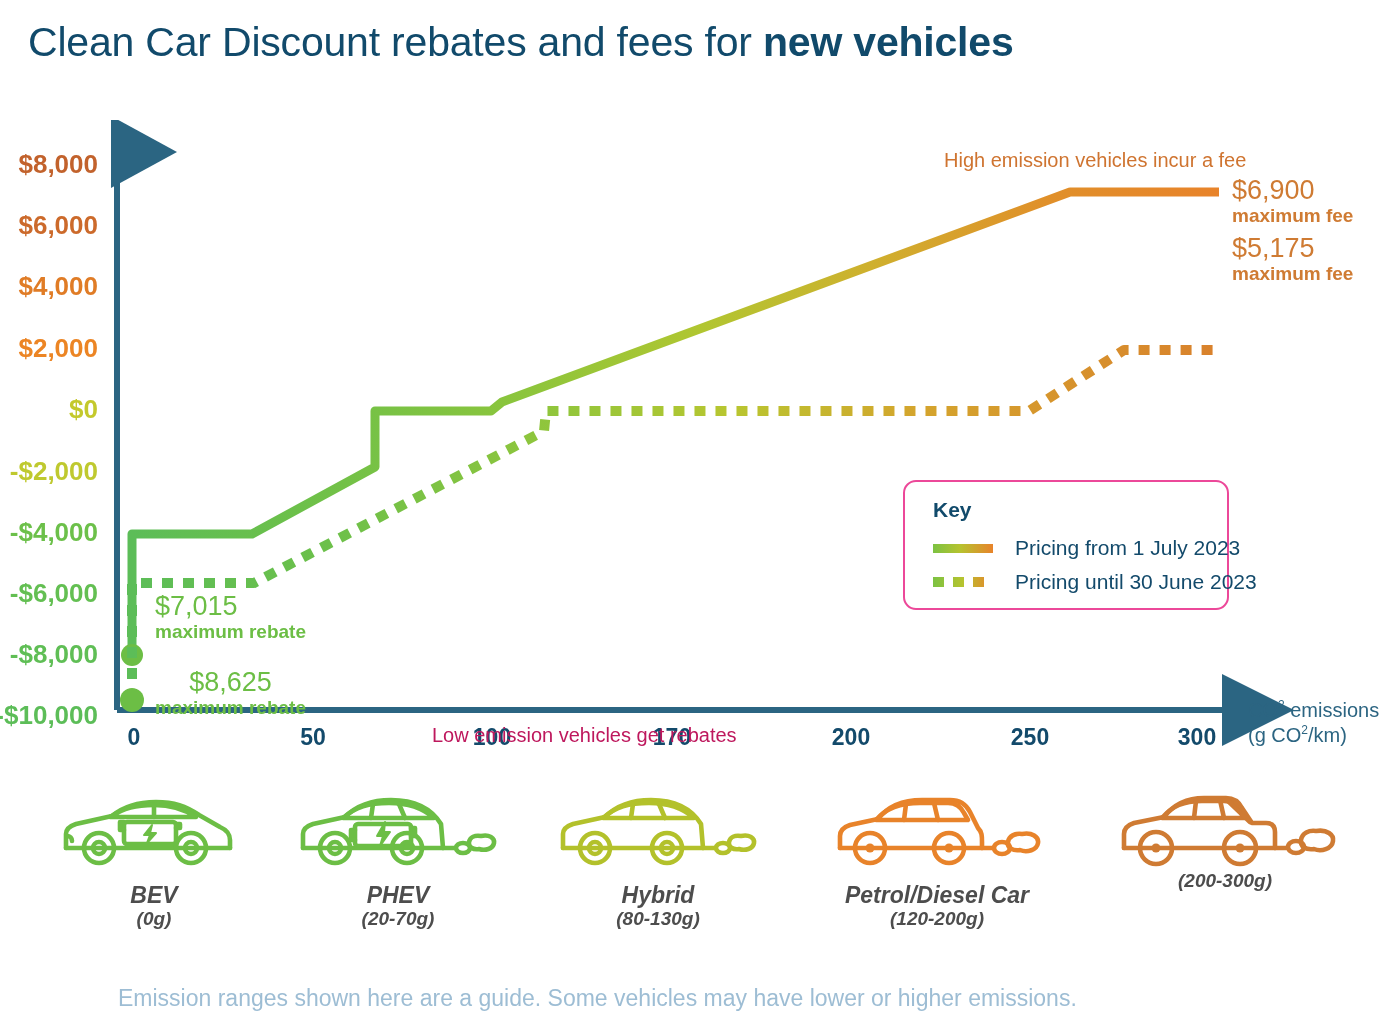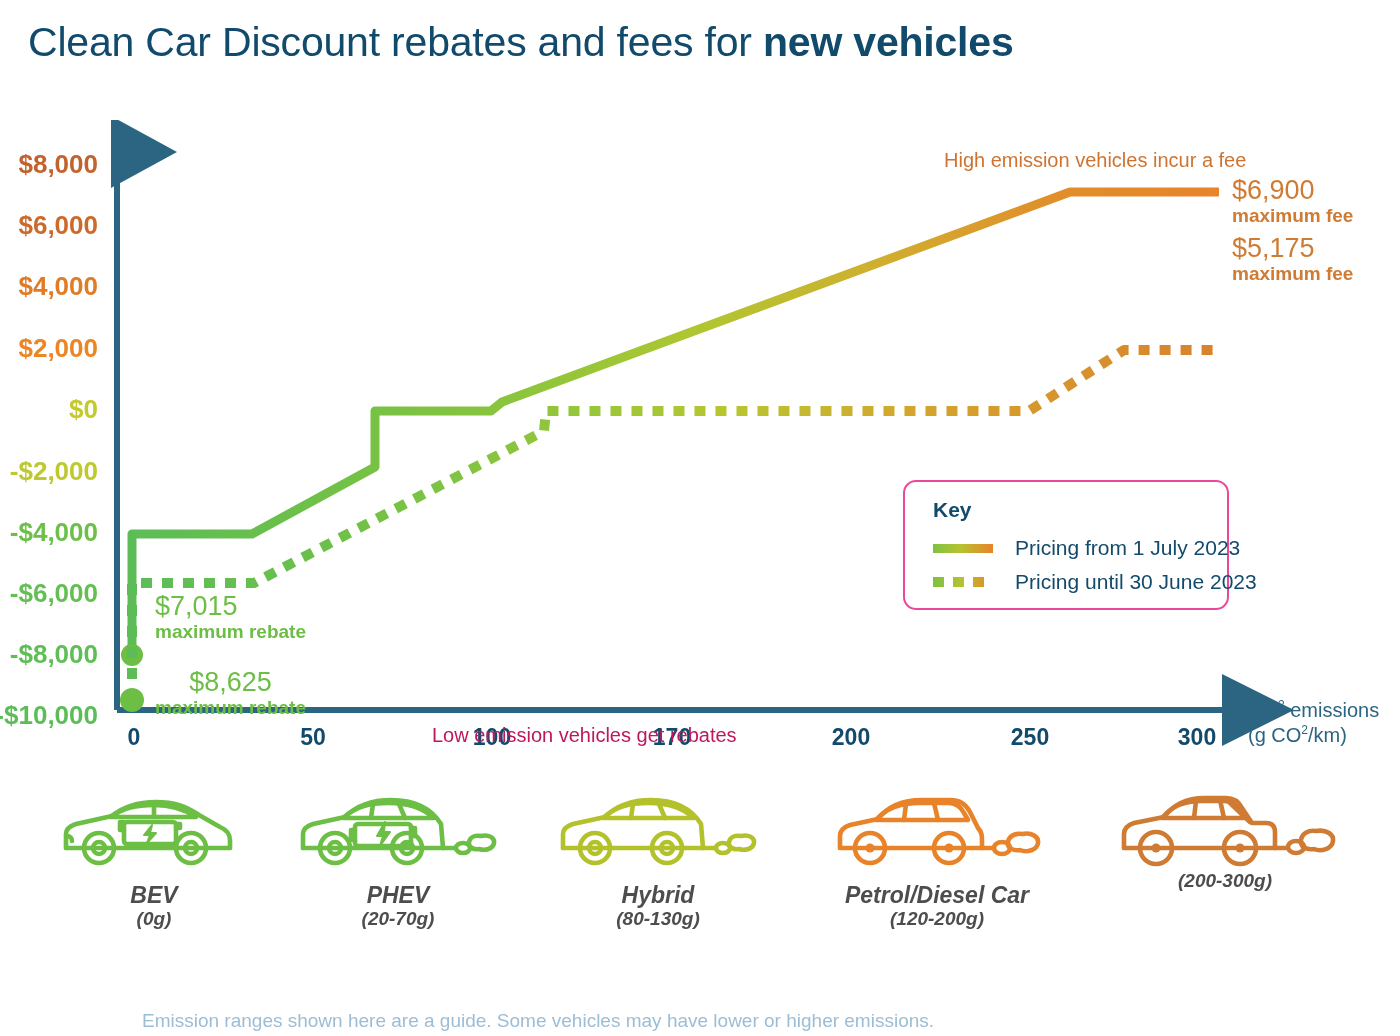--- a/index.html
+++ b/index.html
@@ -89,22 +89,22 @@
   .legend-label{font-size:21px;color:#134a6b;white-space:nowrap;}
 
   
   .vehicles{position:absolute;left:0;top:790px;width:1400px;height:160px;}
   .veh{position:absolute;text-align:center;top:0;font-style:italic;}
   .veh .icon{height:80px;display:flex;align-items:center;justify-content:center;}
   .veh .name{font-size:23px;font-weight:700;color:#4d4d4d;line-height:1.15;margin-top:12px;white-space:nowrap;}
   .veh .range{font-size:19px;font-weight:700;color:#4d4d4d;line-height:1.2;white-space:nowrap;}
 
   .footnote{
-    position:absolute;left:118px;top:1010px;
-    font-size:19px;color:#9dbdd4;white-space:nowrap;margin-left:24px;
+    position:absolute;left:118px;top:985px;
+    font-size:23px;color:#9dbdd4;white-space:nowrap;
   }
 </style>
 </head>
 <body>
 
 <div class="page">
 
   <div class="title">
     <span>Clean Car Discount rebates and fees for </span><b>new vehicles</b>
   </div>

